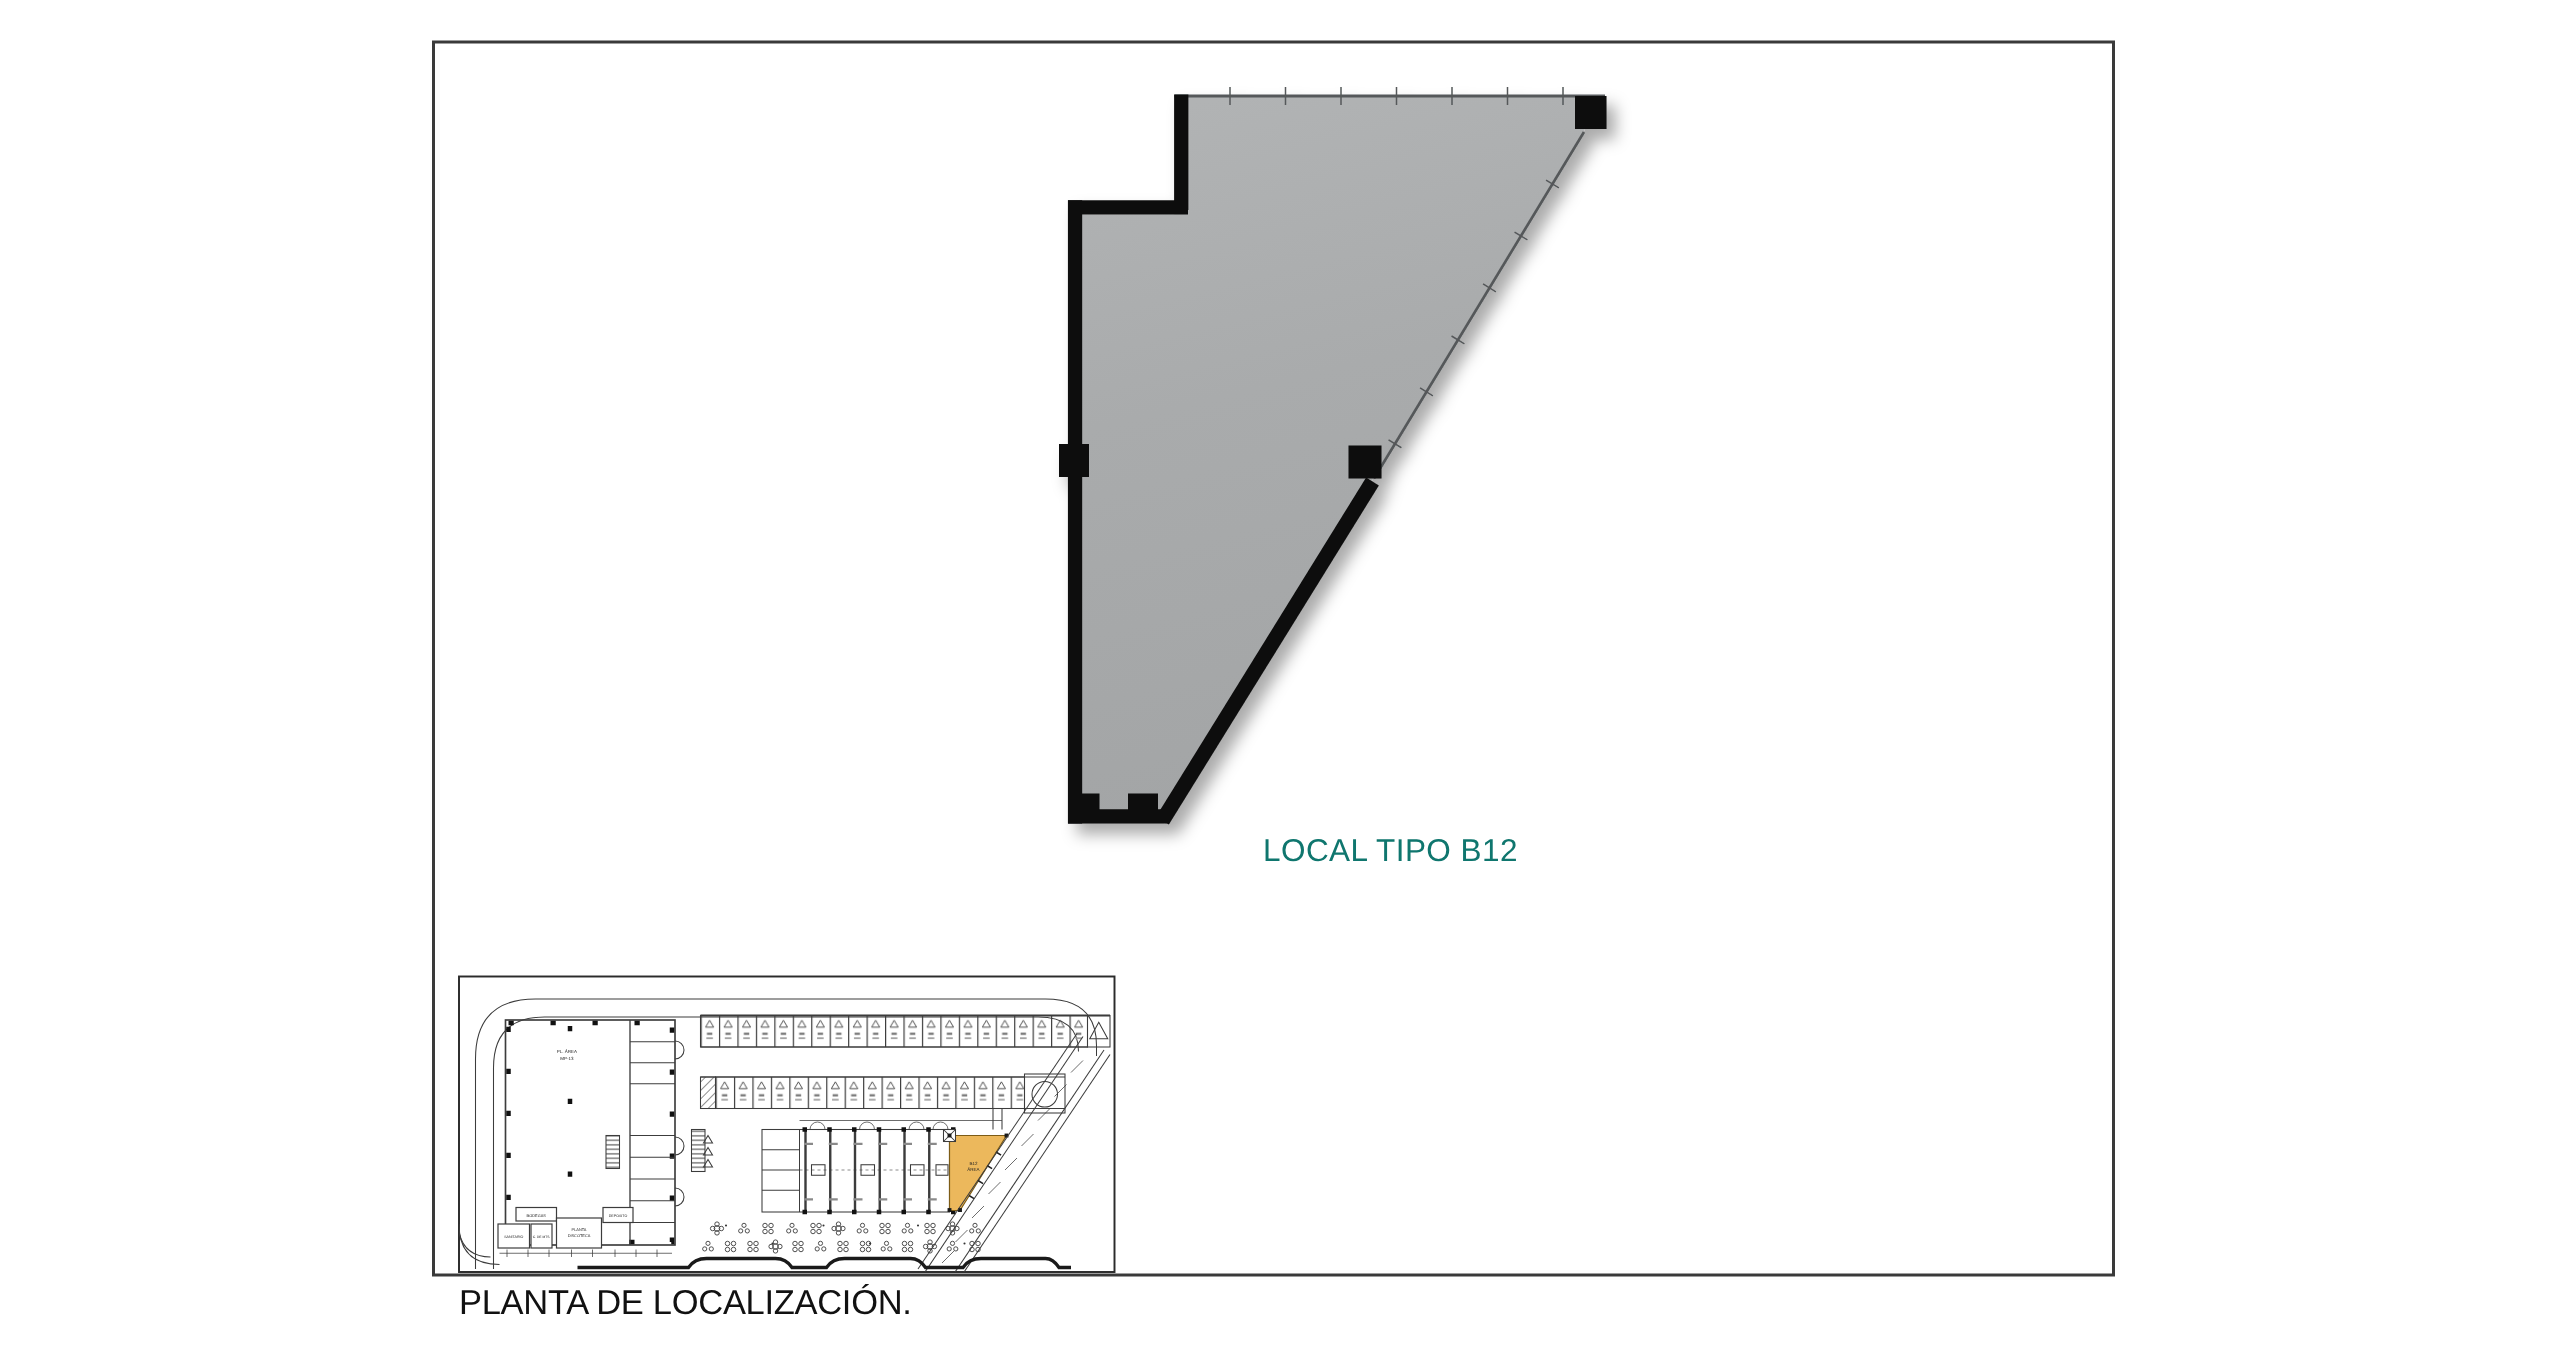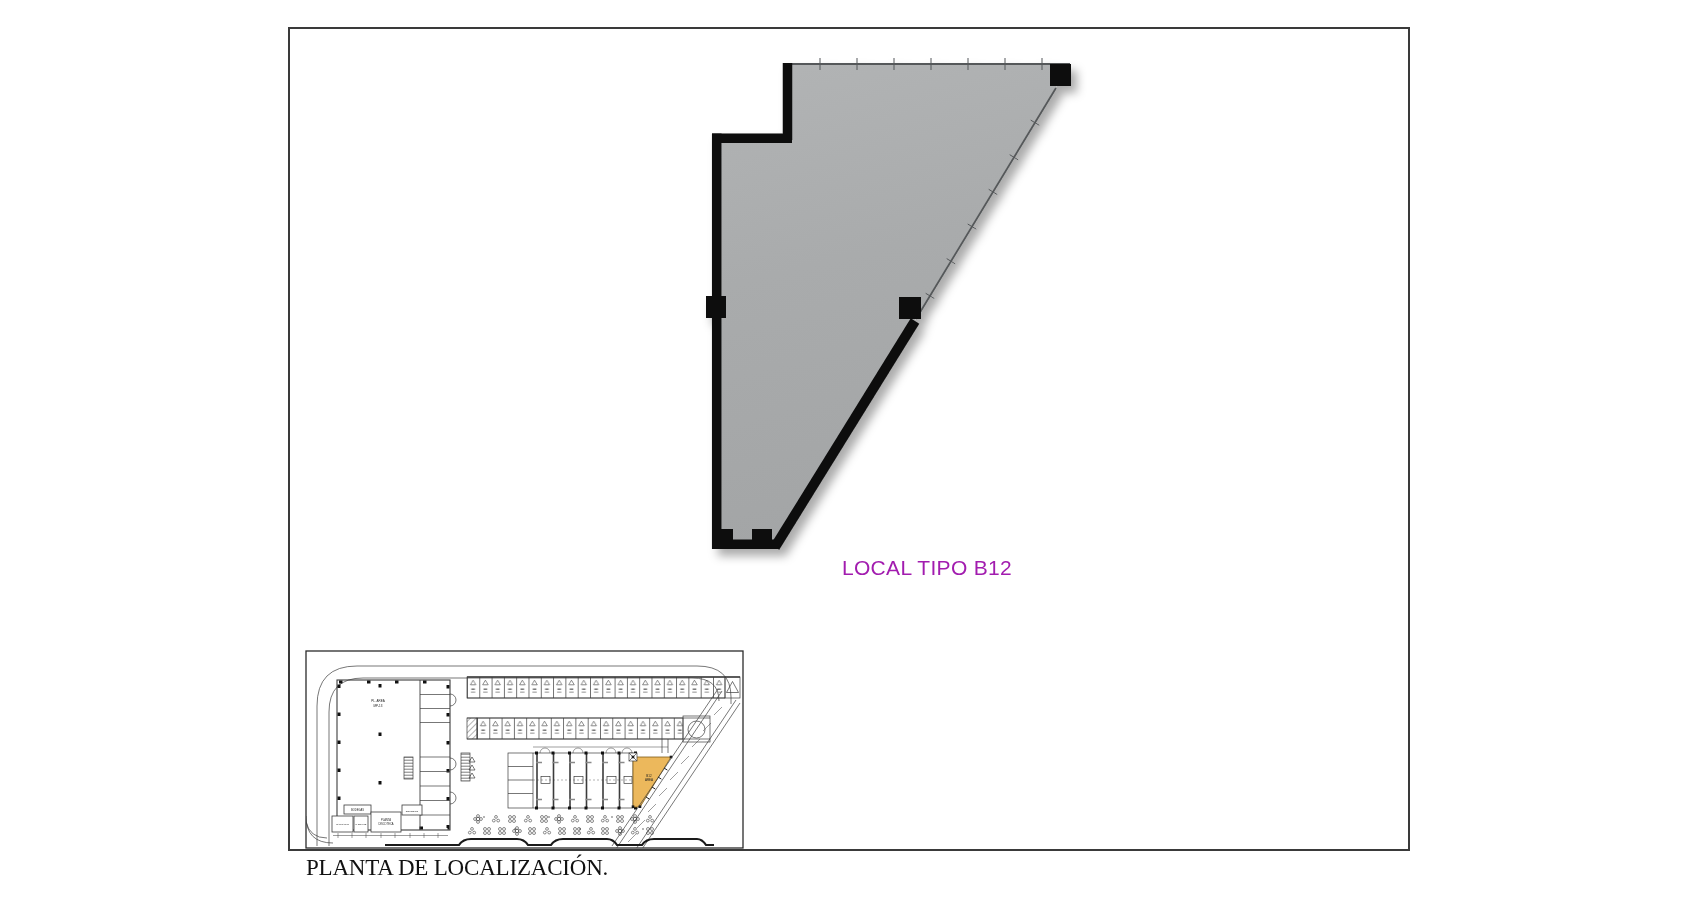--- a/index.html
+++ b/index.html
@@ -2,23 +2,23 @@
 <html><head>
 <meta charset="utf-8">
 <style>
   html,body{margin:0;padding:0;background:#ffffff;}
   body{width:1701px;height:900px;position:relative;overflow:hidden;
        font-family:"Liberation Sans", sans-serif;color:#1c1c1c;}
   .sheet{position:absolute;left:288px;top:27px;width:1122px;height:824px;
          border:2px solid #3a3a3a;background:#ffffff;box-sizing:border-box;}
   .drawing{position:absolute;left:0;top:0;width:1701px;height:900px;}
   .local-label{position:absolute;left:842px;top:556px;font-size:21px;
-               letter-spacing:.3px;white-space:nowrap;color:#a21caf;}
+               letter-spacing:.3px;white-space:nowrap;color:#0f766e;}
   .caption{position:absolute;left:306px;top:855px;font-size:23px;
-           letter-spacing:-0.2px;white-space:nowrap;color:#111;font-family:Liberation Serif, serif;}
+           letter-spacing:-0.2px;white-space:nowrap;color:#111;}
   svg text{font-family:"Liberation Sans", sans-serif;fill:#222;}
 </style>
 </head>
 <body>
 
 <div class="sheet"></div>
 
 <svg class="drawing" viewBox="0 0 1701 900">
   <defs>
     <linearGradient id="concrete" x1="0" y1="0" x2="0.18" y2="1">

